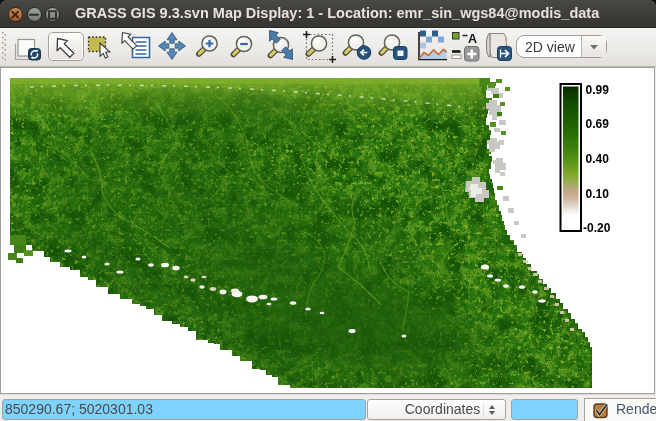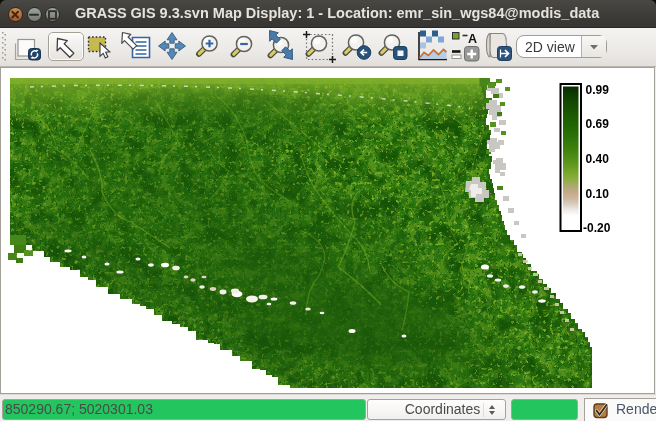--- a/index.html
+++ b/index.html
@@ -7,21 +7,21 @@
 #titlebar{position:absolute;left:0;top:0;width:656px;height:28px;background:linear-gradient(#4a4844,#3b3936 70%,#373532);border-bottom:1px solid #282724;box-sizing:border-box;border-radius:6px 6px 0 0;}
 #corners{position:absolute;left:0;top:0;width:656px;height:10px;background:#0c0f08;}
 #title{position:absolute;left:75px;top:5px;font-size:14.5px;font-weight:bold;color:#e6e2dc;white-space:nowrap;}
 .wbtn{position:absolute;top:6.5px;width:15.5px;height:15.5px;border-radius:50%;box-sizing:border-box;}
 #btn-close{left:7.5px;background:linear-gradient(#cd8d52,#b96f35 55%,#a05d2a);border:1.5px solid #2b2620;}
 #btn-min{left:26.5px;background:linear-gradient(#9ba3a2,#868c85 55%,#757a70);border:1.5px solid #2b2620;}
 #btn-max{left:44.5px;background:linear-gradient(#9ba3a2,#868c85 55%,#757a70);border:1.5px solid #2b2620;}
 #toolbar{position:absolute;left:0;top:28px;width:656px;height:39px;background:linear-gradient(#f4f3f1,#eceae7 60%,#e2dfdb);border-bottom:1px solid #b9b5af;box-sizing:border-box;}
 #canvas{position:absolute;left:0px;top:67px;width:655px;height:327px;background:#fff;border:1px solid #a3a099;box-sizing:border-box;}
 #statusbar{position:absolute;left:0;top:394px;width:656px;height:27px;background:#f0eeec;border-top:1px solid #dddad6;}
-.sfield{position:absolute;box-sizing:border-box;border:1px solid #a6a29b;border-radius:3px;background:#22c55e;font-size:14px;color:#4a4a4a;}
+.sfield{position:absolute;box-sizing:border-box;border:1px solid #a6a29b;border-radius:3px;background:#7dd3fc;font-size:14px;color:#4a4a4a;}
 #coordfield{left:2px;top:4px;width:364px;height:21px;padding:1px 0 0 2px;}
 #combobox2{left:367px;top:4px;width:139px;height:21px;background:linear-gradient(#fdfdfc,#f2f0ee);padding:1px 0 0 12px;text-align:center;}
 #emptyfield{left:511px;top:4px;width:67px;height:21px;}
 #renderpanel{left:584px;top:3px;width:72px;height:24px;background:#fafaf9;border-radius:0;border-right:0;}
 #renderlabel{position:absolute;left:31px;top:2px;font-size:14px;color:#47566b;white-space:nowrap;}
 </style>
 </head>
 <body>
 <div id="corners"></div>
 <div id="titlebar">

